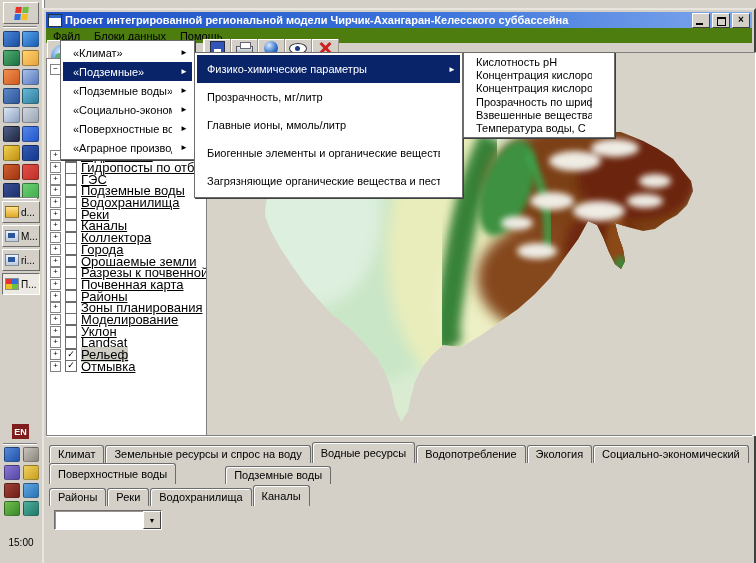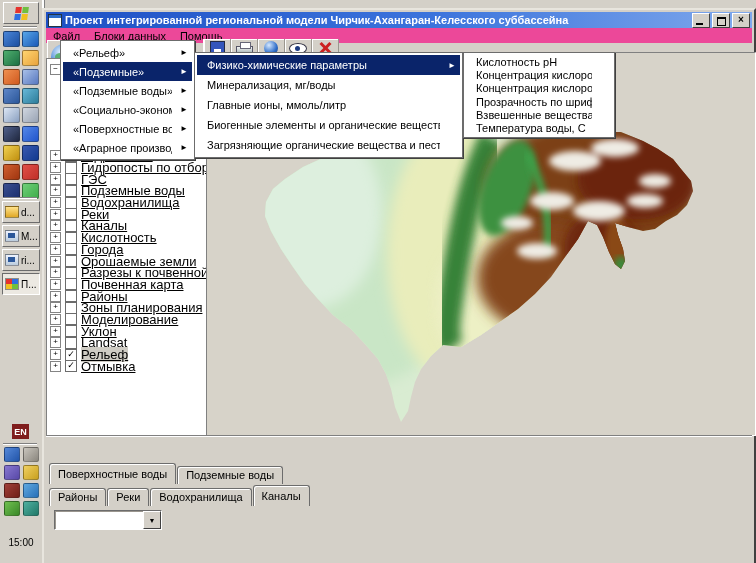--- a/index.html
+++ b/index.html
@@ -44,21 +44,21 @@
     display:flex;align-items:center;padding:0 2px;color:#fff;}
   #title-icon{width:12px;height:11px;background:#fff;border:1px solid #234;margin-right:3px;position:relative;flex:0 0 auto;}
   #title-icon::before{content:"";position:absolute;left:0;top:0;right:0;height:3px;background:#2d6cc8;}
   #window-title{font-weight:bold;font-size:11px;white-space:nowrap;overflow:hidden;flex:1;}
   .win-btn{width:16px;height:13px;background:#d4d0c8;border:1px solid;border-color:#fff #404040 #404040 #fff;
     margin-left:2px;display:flex;align-items:center;justify-content:center;position:relative;flex:0 0 auto;
     font-size:10px;font-weight:bold;color:#000;line-height:1;}
   #min-button::after{content:"";position:absolute;left:3px;bottom:2px;width:7px;height:2px;background:#000;}
   #restore-button::after{content:"";position:absolute;left:4px;top:3px;width:7px;height:6px;border:1px solid #000;border-top-width:2px;}
   
-  #menu-bar{position:absolute;left:2px;top:18px;right:2px;height:15px;display:flex;align-items:center;background:#ec4899;}
+  #menu-bar{position:absolute;left:2px;top:18px;right:2px;height:15px;display:flex;align-items:center;background:#4d7c0f;}
   .menubar-item{padding:1px 7px;}
   
   #globe-button{position:absolute;left:3px;top:30px;width:32px;height:31px;background:#d4d0c8;
     display:flex;align-items:center;justify-content:center;}
   .globe-sphere{width:26px;height:26px;border-radius:50%;
     background:radial-gradient(circle at 35% 30%,#dceeff,#3f7fd2 55%,#13346e);position:relative;}
   .globe-sphere::after{content:"";position:absolute;left:4px;top:9px;width:12px;height:8px;border-radius:50% 60% 40% 50%;
     background:#4fae62;opacity:.85;}
   #toolbar-strip{position:absolute;left:159px;top:29px;display:flex;border-left:1px solid #fff;}
   .tb-btn{width:26px;height:18px;display:flex;align-items:center;justify-content:center;background:#d4d0c8;
@@ -97,40 +97,40 @@
   #map-panel{position:absolute;left:162px;top:42px;width:548px;height:382px;background:#d7d3c9;
     border:1px solid;border-color:#808080 #fff #fff #808080;overflow:hidden;}
   #splitter-btn{position:absolute;left:0;top:0;width:11px;height:14px;background:#d4d0c8;
     border:1px solid;border-color:#fff #6c6c6c #6c6c6c #fff;font-size:8px;line-height:12px;text-align:center;z-index:5;}
   #map-svg{position:absolute;left:0;top:0;}
   
   #bottom-panel{position:absolute;left:2px;top:426px;right:2px;height:133px;background:#d4d0c8;
     border-top:1px solid #fff;box-shadow:0 -1px 0 #808080;}
   .tab-row{position:absolute;left:3px;right:3px;display:flex;align-items:flex-end;}
   #tab-row-1{top:5px;height:21px;}
-  #tab-row-2{top:27px;height:20px;}
+  #tab-row-2{top:27px;height:20px;gap:48px;}
   #tab-row-3{top:50px;height:19px;}
   .tab{height:17px;line-height:17px;padding:0 8px;background:#d4d0c8;white-space:nowrap;
     border:1px solid #6c6c6c;border-bottom:none;border-top-left-radius:3px;border-top-right-radius:3px;
     box-shadow:inset 1px 1px 0 #fff;margin-right:1px;}
   .tab.selected{height:20px;line-height:20px;position:relative;z-index:2;margin-top:-3px;}
   .combo{position:absolute;left:8px;top:73px;width:106px;height:18px;background:#fff;
     border:1px solid;border-color:#6c6c6c #fff #fff #6c6c6c;box-shadow:inset 1px 1px 0 #9a968e;display:flex;}
   .combo-value{flex:1;}
   .combo-btn{width:16px;background:#d4d0c8;border:1px solid;border-color:#fff #404040 #404040 #fff;
     font-size:7px;display:flex;align-items:center;justify-content:center;}
   
   .menu-pop{position:absolute;background:#fff;border:1px solid #6c6c6c;
     box-shadow:inset 1px 1px 0 #fff,1px 1px 0 #404040;z-index:100;padding:2px;box-sizing:border-box;}
   #menu-level1{left:16px;top:30px;width:135px;}
   #menu-level2{left:150px;top:42px;width:269px;}
   #menu-level3{left:419px;top:42px;width:152px;}
   .menu-item{display:flex;align-items:center;padding:0 4px 0 10px;white-space:nowrap;}
   #menu-level1 .menu-item{height:19px;}
-  #menu-level2 .menu-item{height:20px;}
+  #menu-level2 .menu-item{height:28px;}
   #menu-level3 .menu-item{height:13.3px;}
   .menu-item .mi-label{flex:1;overflow:hidden;}
   .menu-item .arrow{font-size:8px;visibility:hidden;margin-left:8px;}
   .menu-item.submenu .arrow{visibility:visible;}
   .menu-item.highlighted{background:#0a246a;color:#fff;}
 </style>
 </head>
 <body>
 
 <div id="screen" data-name="desktop">
@@ -297,21 +297,21 @@
 
           <div class="tree-item" data-name="tree-item">
             <span class="expand-box" data-name="expand-icon">+</span>
             <span class="checkbox" data-name="layer-checkbox"><span class="check">✓</span></span>
             <span class="tree-label">Каналы</span>
           </div>
 
           <div class="tree-item" data-name="tree-item">
             <span class="expand-box" data-name="expand-icon">+</span>
             <span class="checkbox" data-name="layer-checkbox"><span class="check">✓</span></span>
-            <span class="tree-label">Кислотность</span>
+            <span class="tree-label">Коллектора</span>
           </div>
 
           <div class="tree-item" data-name="tree-item">
             <span class="expand-box" data-name="expand-icon">+</span>
             <span class="checkbox" data-name="layer-checkbox"><span class="check">✓</span></span>
             <span class="tree-label">Города</span>
           </div>
 
           <div class="tree-item" data-name="tree-item">
             <span class="expand-box" data-name="expand-icon">+</span>
@@ -416,20 +416,29 @@
             <ellipse cx="368" cy="228" rx="22" ry="9"></ellipse>
             <ellipse cx="448" cy="128" rx="16" ry="7"></ellipse>
             <ellipse cx="310" cy="170" rx="16" ry="7"></ellipse>
           </g>
           <ellipse cx="414" cy="212" rx="7" ry="9" fill="#3a8a3a" filter="url(#b3)"></ellipse>
         </g>
       </svg>
     </div>
 
     <div id="bottom-panel" data-name="bottom-tab-panel">
+      <div id="tab-row-1" class="tab-row" data-name="tab-row-blocks">
+
+      <span class="tab" data-name="tab">Климат</span>
+          <span class="tab" data-name="tab">Земельные ресурсы и спрос на воду</span>
+          <span class="tab selected" data-name="tab">Водные ресурсы</span>
+          <span class="tab" data-name="tab">Водопотребление</span>
+          <span class="tab" data-name="tab">Экология</span>
+          <span class="tab" data-name="tab">Социально-экономический</span>
+        </div>
       <div id="tab-row-2" class="tab-row" data-name="tab-row-water-types">
 
       <span class="tab selected" data-name="tab">Поверхностные воды</span>
           <span class="tab" data-name="tab">Подземные воды</span>
         </div>
       <div id="tab-row-3" class="tab-row" data-name="tab-row-objects">
 
       <span class="tab" data-name="tab">Районы</span>
           <span class="tab" data-name="tab">Реки</span>
           <span class="tab" data-name="tab">Водохранилища</span>
@@ -437,21 +446,21 @@
         </div>
       <div class="combo" data-name="object-combobox">
         <span class="combo-value" data-name="combobox-value"></span>
         <span class="combo-btn" data-name="chevron-down-icon">▼</span>
       </div>
     </div>
 
     <div id="menu-level1" class="menu-pop" data-name="data-blocks-menu">
 
         <div class="menu-item submenu" data-name="menu-item">
-          <span class="mi-label">«Рельеф»</span>
+          <span class="mi-label">«Климат»</span>
           <span class="arrow" data-name="submenu-arrow-icon">►</span>
         </div>
 
         <div class="menu-item highlighted submenu" data-name="menu-item">
           <span class="mi-label">«Подземные»</span>
           <span class="arrow" data-name="submenu-arrow-icon">►</span>
         </div>
 
         <div class="menu-item submenu" data-name="menu-item">
           <span class="mi-label">«Подземные воды»</span>
@@ -475,21 +484,21 @@
       </div>
 
     <div id="menu-level2" class="menu-pop" data-name="ecology-submenu">
 
         <div class="menu-item highlighted submenu" data-name="menu-item">
           <span class="mi-label">Физико-химические параметры</span>
           <span class="arrow" data-name="submenu-arrow-icon">►</span>
         </div>
 
         <div class="menu-item" data-name="menu-item">
-          <span class="mi-label">Минерализация, мг/воды</span>
+          <span class="mi-label">Прозрачность, мг/литр</span>
           <span class="arrow" data-name="submenu-arrow-icon">►</span>
         </div>
 
         <div class="menu-item" data-name="menu-item">
           <span class="mi-label">Главные ионы, ммоль/литр</span>
           <span class="arrow" data-name="submenu-arrow-icon">►</span>
         </div>
 
         <div class="menu-item" data-name="menu-item">
           <span class="mi-label">Биогенные элементы и органические вещества, мг/л</span>

